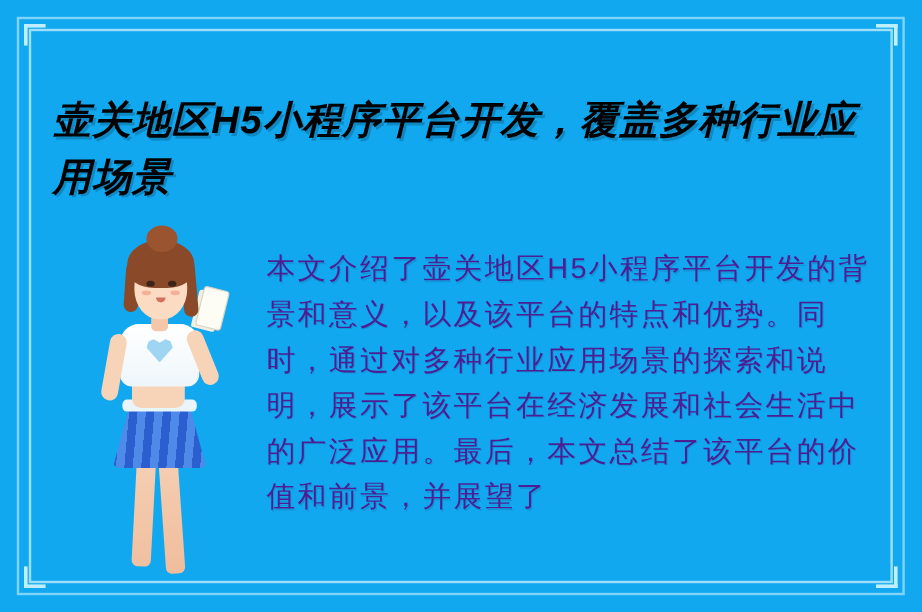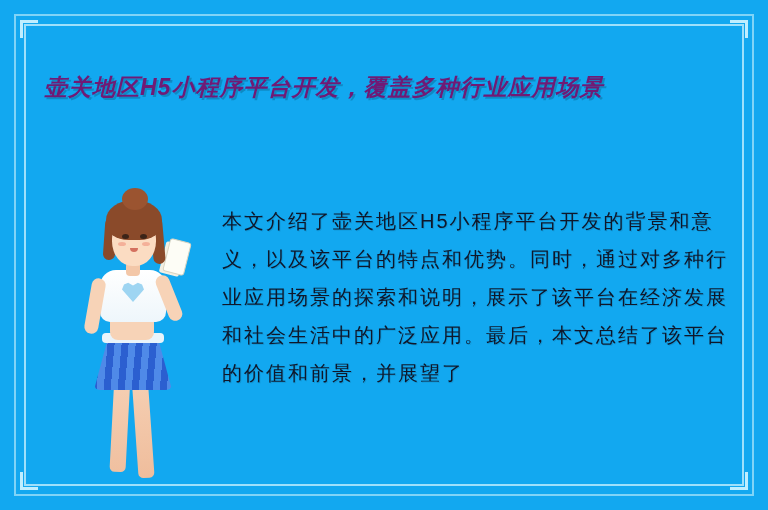--- a/index.html
+++ b/index.html
@@ -50,37 +50,37 @@
   .corner.tl { left: 20px;  top: 20px;    border-left-width: 3px; border-top-width: 3px; }
   .corner.tr { right: 20px; top: 20px;    border-right-width: 3px; border-top-width: 3px; }
   .corner.bl { left: 20px;  bottom: 20px; border-left-width: 3px; border-bottom-width: 3px; }
   .corner.br { right: 20px; bottom: 20px; border-right-width: 3px; border-bottom-width: 3px; }
 
   .title {
     position: absolute;
     left: 44px;
     top: 56px;
     width: 690px;
-    font-size: 23px;
+    font-size: 32px;
     line-height: 1.45;
     font-weight: bold;
     font-style: italic;
-    color: #701a75;
+    color: #000000;
     letter-spacing: 1px;
     text-shadow: 2px 2px 0 rgba(0,0,0,0.18);
   }
 
   .body-text {
     position: absolute;
     left: 222px;
     top: 182px;
     width: 512px;
-    font-size: 20px;
+    font-size: 24px;
     line-height: 38px;
-    color: #0f172a;
+    color: #4c1d95;
     letter-spacing: 2px;
     text-shadow: 1px 1px 0 rgba(0,0,0,0.10);
   }
 
   
   .figure {
     position: absolute;
     left: 62px;
     top: 178px;
     width: 140px;

